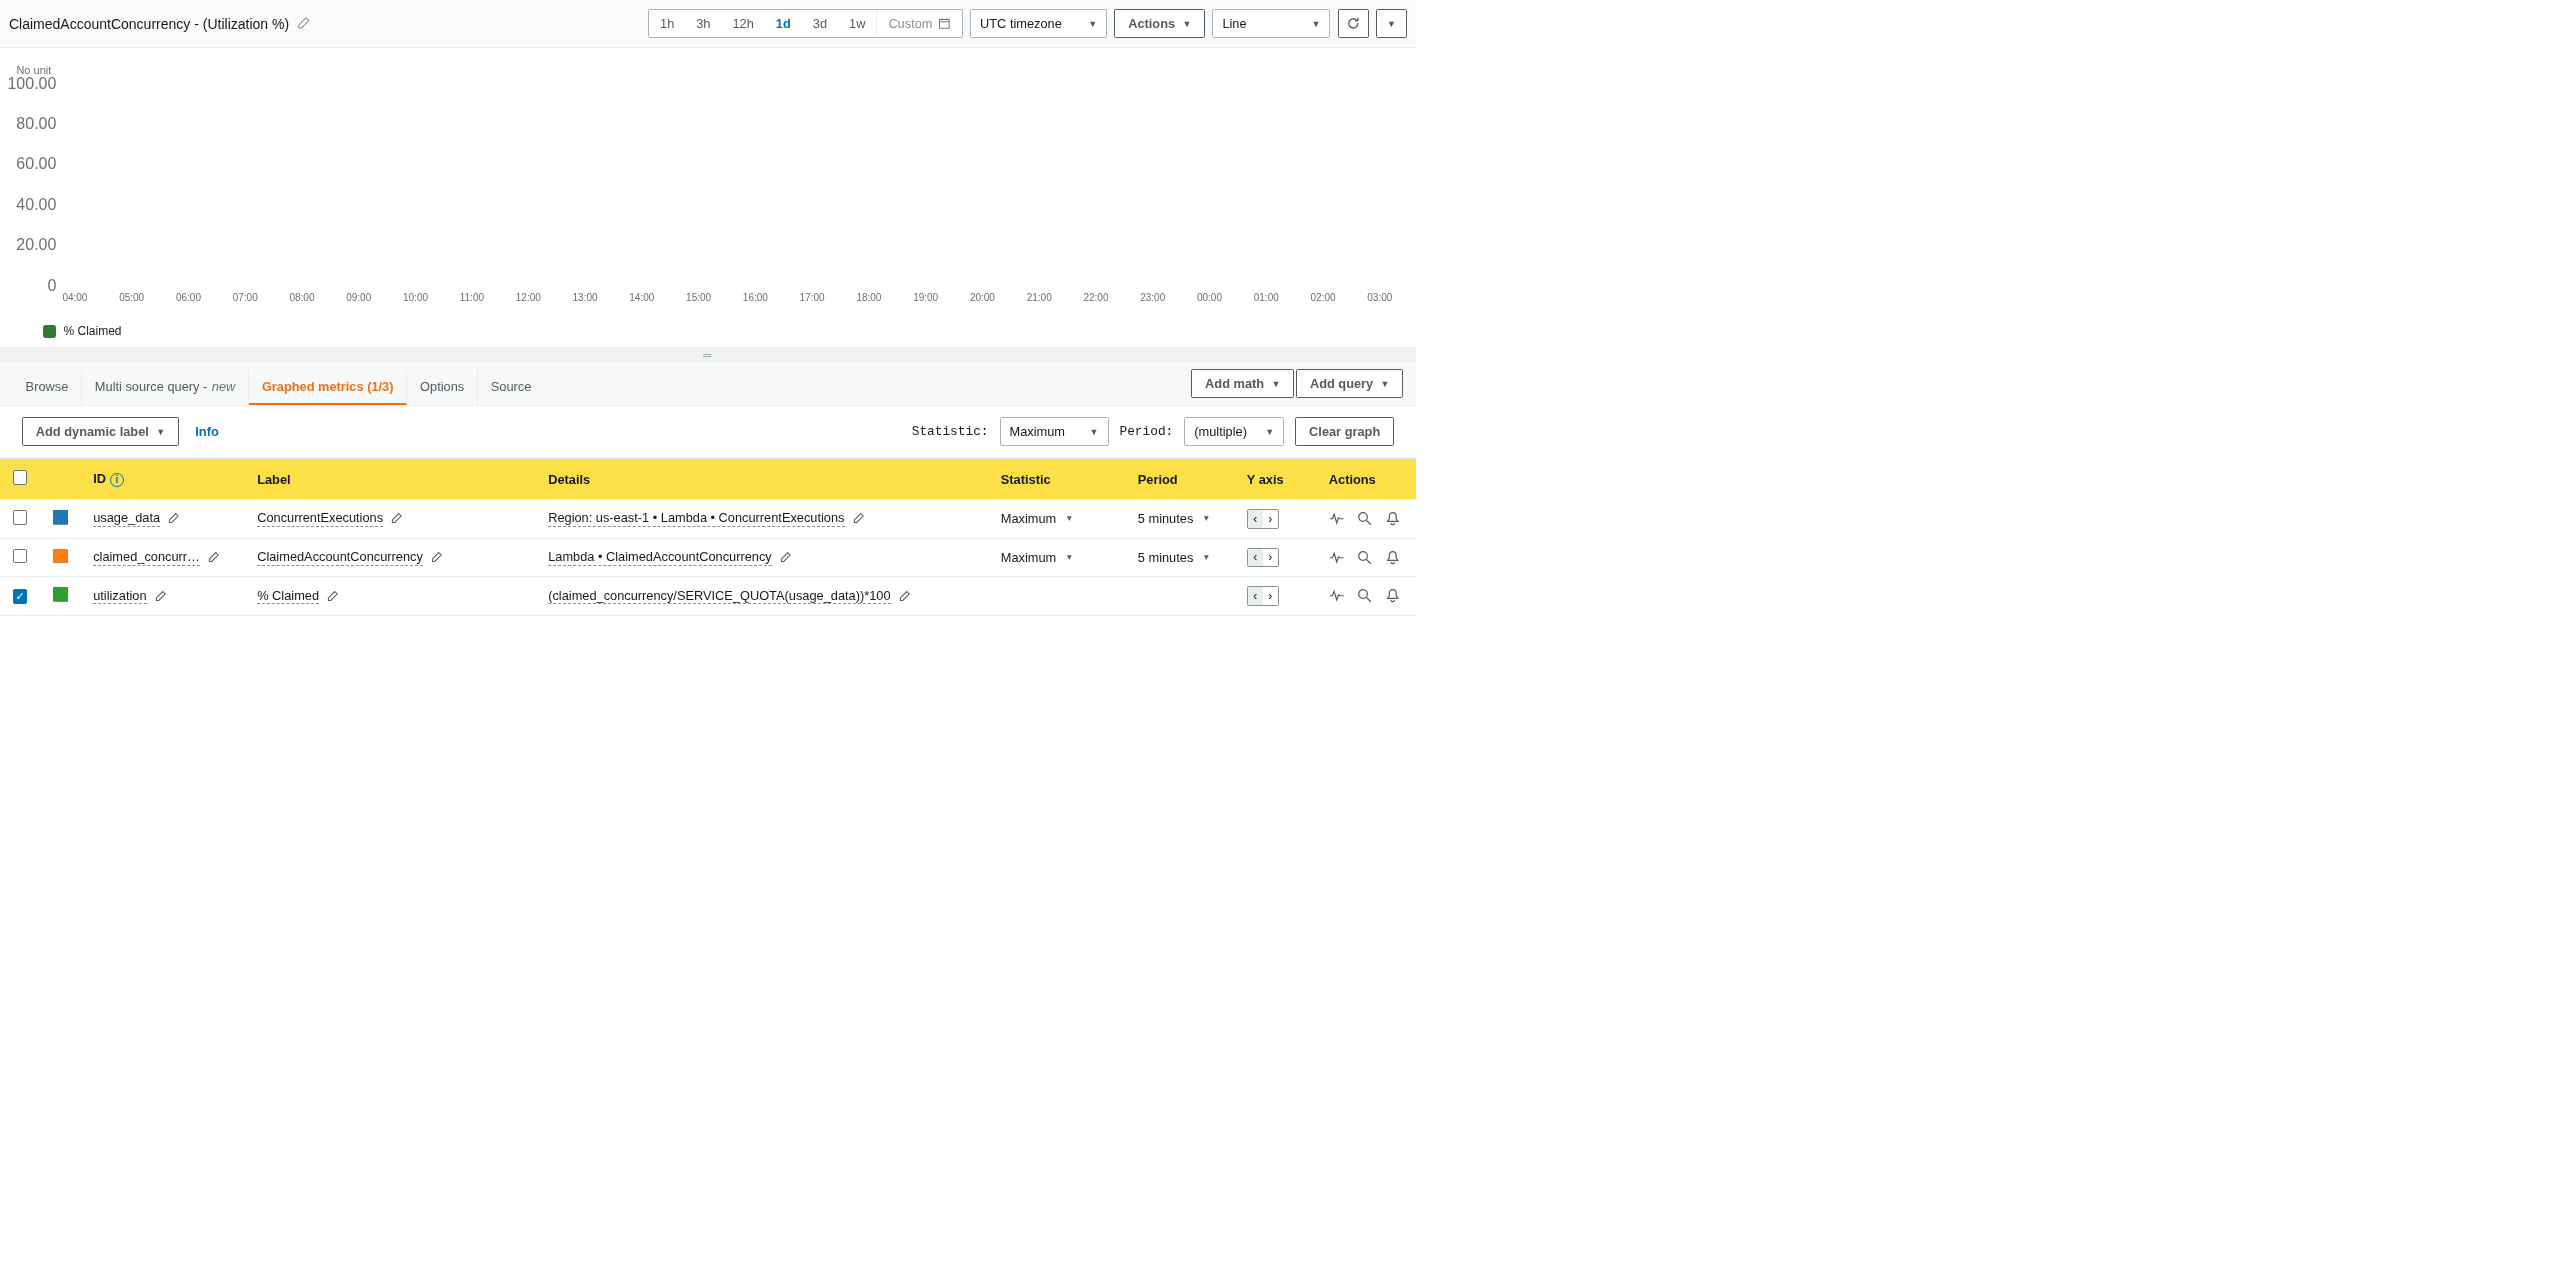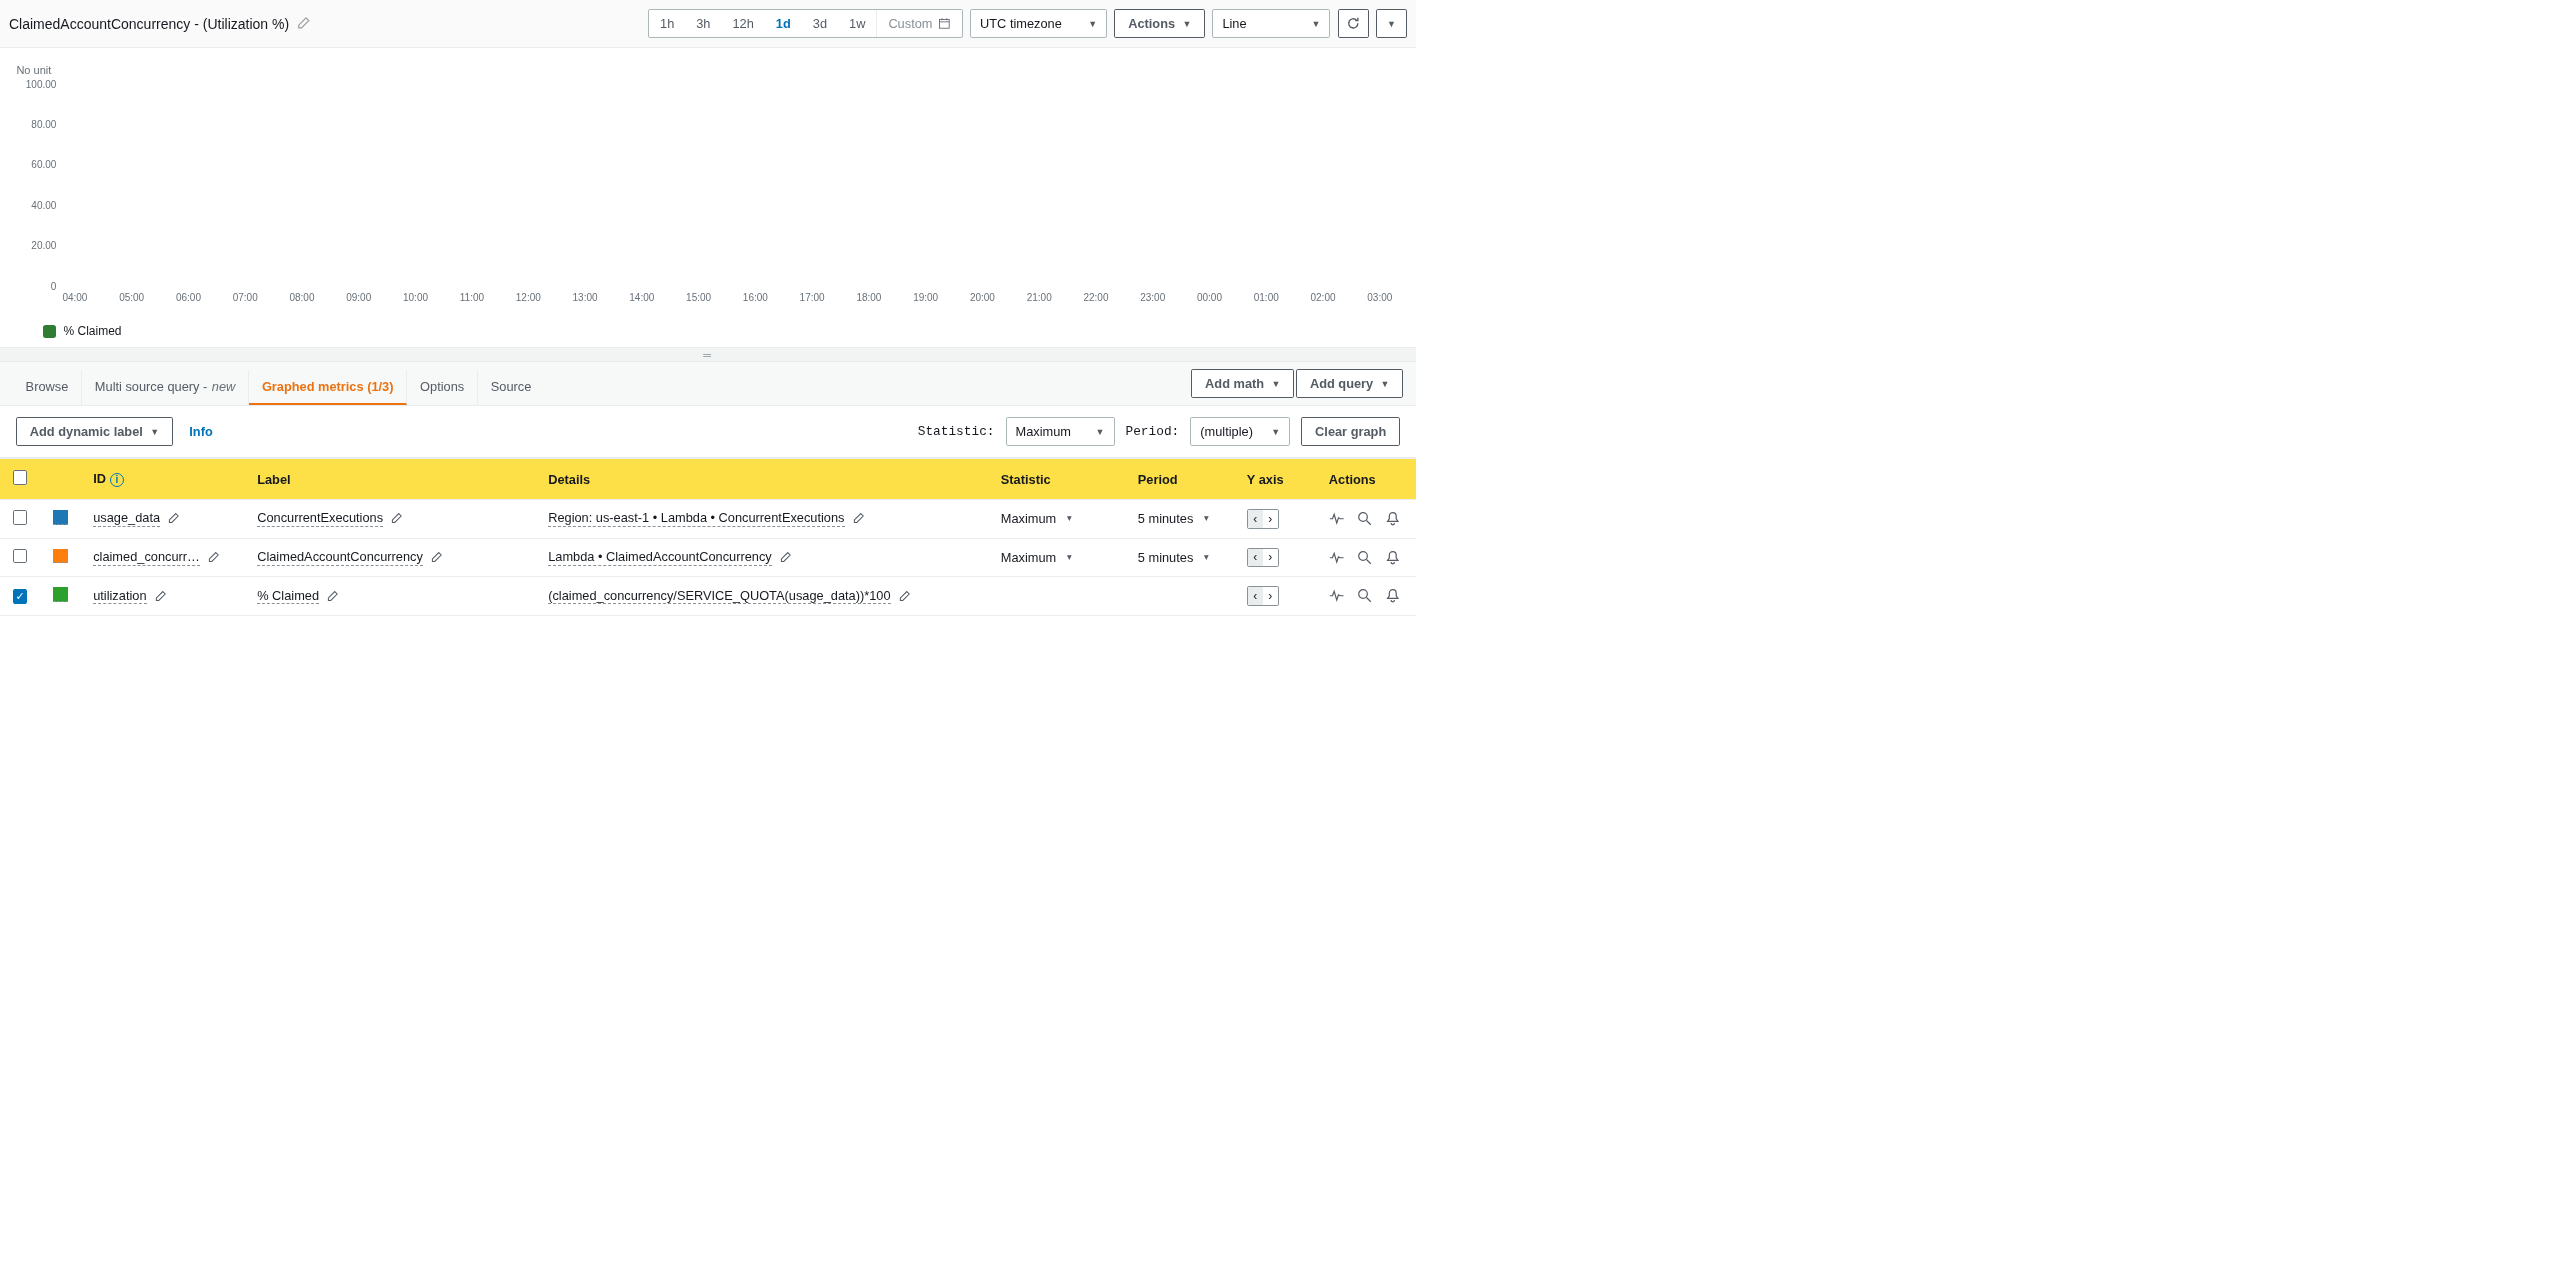--- a/index.html
+++ b/index.html
@@ -15,39 +15,39 @@
   .time-custom { padding: 0 11px; height: 100%; display: flex; align-items: center; gap: 5.5px; color: #879196; border-left: 0.9px solid #eaeded; }
   .select-box { display: flex; align-items: center; justify-content: space-between; border: 0.9px solid #aab7b8; border-radius: 1.8px; background: #fff; height: 29px; padding: 0 9px; gap: 11px; cursor: pointer; }
   .select-box .tri { font-size: 9px; color: #545b64; }
   .btn { display: flex; align-items: center; justify-content: center; border: 0.9px solid #545b64; border-radius: 1.8px; background: #fff; height: 29px; padding: 0 12.8px; font-weight: 700; color: #545b64; cursor: pointer; gap: 7.3px; }
   .btn .tri { font-size: 9px; }
   .btn-icon { width: 31px; padding: 0; }
   .chart-panel { padding: 16.4px 16.4px 9px 16.4px; background: #fff; }
   .y-label { font-size: 11px; color: #687078; margin-bottom: 7.3px; }
   .chart-area { position: relative; height: 237px; margin-left: 46px; margin-right: 7.3px; }
   .y-ticks { position: absolute; top: 0; left: -46px; width: 40px; height: 202px; }
-  .y-tick { position: absolute; right: 0; font-size: 10px; color: #687078; transform: translateY(-50%); }
+  .y-tick { position: absolute; right: 0; font-size: 16px; color: #687078; transform: translateY(-50%); }
   .plot { position: absolute; top: 0; left: 0; right: 0; height: 202px; border-left: 0.9px solid #d5dbdb; border-bottom: 0.9px solid #d5dbdb; }
   .alarm-band { position: absolute; left: 0.9px; right: 0; top: 0; height: 61px; background: rgba(214, 60, 60, 0.12); }
   .alarm-line { position: absolute; left: 0.9px; right: 0; top: 61px; border-top: 0.9px dashed #d13212; }
   .alarm-label { position: absolute; left: 3.6px; top: 49px; background: #fdf3f1; color: #d13212; font-size: 11px; font-weight: 700; padding: 0.9px 3.6px; border: 0.9px solid rgba(214,60,60,0.25); }
   .data-line { position: absolute; left: 0.9px; right: 0; top: 125px; height: 0; border-top: 1.4px solid #2e7d32; }
   .x-ticks { position: absolute; bottom: 18px; left: 0; right: 0; display: flex; justify-content: space-between; }
   .x-tick { font-size: 10px; color: #687078; }
   .legend-row { display: flex; align-items: center; gap: 7.3px; padding-left: 27px; padding-top: 3.6px; }
   .legend-swatch { width: 12.8px; height: 12.8px; border-radius: 2.7px; background: #2e7d32; }
   .legend-text { font-size: 12px; }
   .resize-bar { height: 14.6px; display: flex; align-items: center; justify-content: center; background: #f2f3f3; border-top: 0.9px solid #eaeded; border-bottom: 0.9px solid #eaeded; color: #879196; font-size: 11px; letter-spacing: 1.8px; cursor: row-resize; }
   .tabs-row { display: flex; align-items: center; justify-content: space-between; padding: 7.3px 12.8px 0 12.8px; background: #f7f8f8; border-bottom: 0.9px solid #eaeded; }
   .tabs { display: flex; }
   .tab { padding: 9px 12.8px; color: #545b64; cursor: pointer; border-right: 0.9px solid #eaeded; display: flex; gap: 4.6px; align-items: baseline; }
   .tab.active { color: #ec7211; font-weight: 700; border-bottom: 2.7px solid #ec7211; }
   .tab .new { font-style: italic; color: #687078; font-weight: 400; }
   .tabs-actions { display: flex; gap: 2px; padding-bottom: 7.3px; padding-left: 12px; }
-  .toolbar-row { display: flex; align-items: center; justify-content: space-between; padding: 11px 16px; background: #fff; border-bottom: 0.9px solid #eaeded; }
+  .toolbar-row { display: flex; align-items: center; justify-content: space-between; padding: 11px 22px; background: #fff; border-bottom: 0.9px solid #eaeded; }
   .toolbar-left { display: flex; align-items: center; gap: 16.4px; }
   .info-link { color: #0073bb; font-weight: 700; cursor: pointer; }
   .toolbar-right { display: flex; align-items: center; gap: 11px; }
   .plain-label { font-weight: 400; color: #16191f; font-family: Liberation Mono, monospace; }
   table.metrics { width: 100%; border-collapse: collapse; }
   table.metrics th { text-align: left; font-weight: 700; padding: 11px 12.8px; border-bottom: 0.9px solid #eaeded; border-top: 0.9px solid #eaeded; background: #fde047; font-size: 12.8px; }
   table.metrics td { padding: 9px 12.8px; border-bottom: 0.9px solid #eaeded; vertical-align: middle; font-size: 12.8px; background: #fff; }
   .checkbox { width: 14.6px; height: 14.6px; border: 0.9px solid #687078; border-radius: 1.8px; display: inline-flex; align-items: center; justify-content: center; background: #fff; }
   .checkbox.checked { background: #0073bb; border-color: #0073bb; }
   .checkbox.checked::after { content: "✓"; color: #fff; font-size: 11px; }

